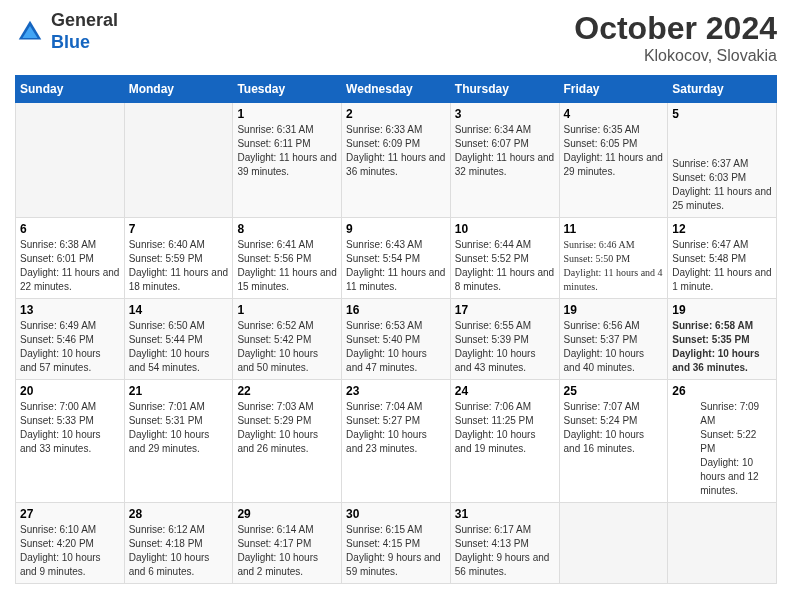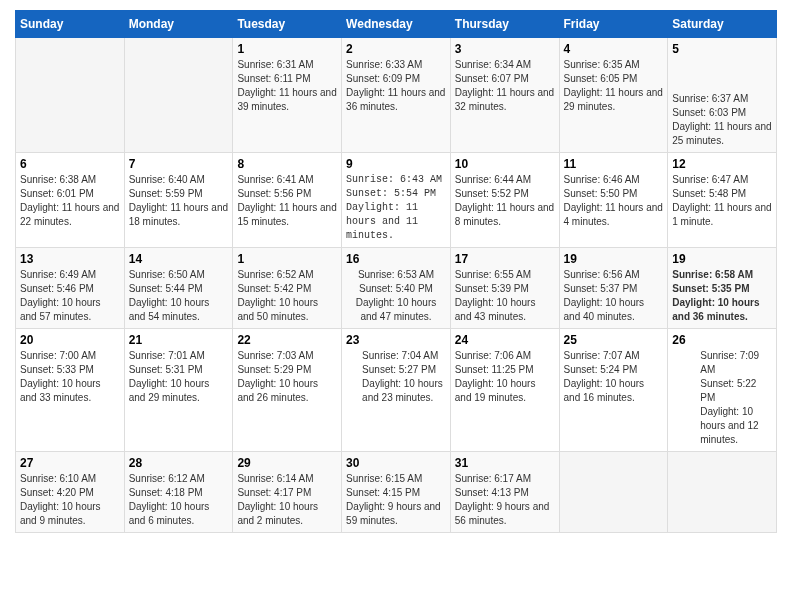--- a/index.html
+++ b/index.html
@@ -86,20 +86,36 @@
       line-height: 1.4;
     }
     .empty-cell {
       background: #f5f5f5 !important;
     }
   </style>
 </head>
 <body>
 
 <div class="container">
+  <div class="header">
+    <div class="logo">
+      <svg class="logo-icon" viewBox="0 0 40 40">
+        <polygon points="20,5 35,30 5,30" fill="#1565c0"></polygon>
+        <polygon points="20,12 30,28 10,28" fill="#42a5f5"></polygon>
+      </svg>
+      <div class="logo-text">
+        <div><span class="general">General</span></div>
+        <div><span class="blue">Blue</span></div>
+      </div>
+    </div>
+    <div class="title-block">
+      <div class="month-year">October 2024</div>
+      <div class="location">Klokocov, Slovakia</div>
+    </div>
+  </div>
 
   <table>
     <thead>
       <tr>
       <th>Sunday</th>
           <th>Monday</th>
           <th>Tuesday</th>
           <th>Wednesday</th>
           <th>Thursday</th>
           <th>Friday</th>
@@ -155,33 +171,33 @@
 Daylight: 11 hours and 18 minutes.</div>
           </td>
           <td>
             <div class="day-num">8</div>
             <div class="day-detail" style="white-space: pre-line;">Sunrise: 6:41 AM
 Sunset: 5:56 PM
 Daylight: 11 hours and 15 minutes.</div>
           </td>
           <td>
             <div class="day-num">9</div>
-            <div class="day-detail" style="white-space: pre-line; font-family: Liberation Mono, monospace;">Sunrise: 6:43 AM
+            <div class="day-detail" style="white-space: pre-line;">Sunrise: 6:43 AM
 Sunset: 5:54 PM
 Daylight: 11 hours and 11 minutes.</div>
           </td>
           <td>
             <div class="day-num">10</div>
             <div class="day-detail" style="white-space: pre-line;">Sunrise: 6:44 AM
 Sunset: 5:52 PM
 Daylight: 11 hours and 8 minutes.</div>
           </td>
           <td>
             <div class="day-num">11</div>
-            <div class="day-detail" style="white-space: pre-line;">Sunrise: 6:46 AM
+            <div class="day-detail" style="white-space: pre-line; font-family: Liberation Serif, serif;">Sunrise: 6:46 AM
 Sunset: 5:50 PM
 Daylight: 11 hours and 4 minutes.</div>
           </td>
           <td>
             <div class="day-num">12</div>
             <div class="day-detail" style="white-space: pre-line;">Sunrise: 6:47 AM
 Sunset: 5:48 PM
 Daylight: 11 hours and 1 minute.</div>
           </td>
         </tr>
@@ -199,21 +215,21 @@
 Daylight: 10 hours and 54 minutes.</div>
           </td>
           <td>
             <div class="day-num">1</div>
             <div class="day-detail" style="white-space: pre-line;">Sunrise: 6:52 AM
 Sunset: 5:42 PM
 Daylight: 10 hours and 50 minutes.</div>
           </td>
           <td>
             <div class="day-num">16</div>
-            <div class="day-detail" style="white-space: pre-line; text-align: center;">Sunrise: 6:53 AM
+            <div class="day-detail" style="white-space: pre-line;">Sunrise: 6:53 AM
 Sunset: 5:40 PM
 Daylight: 10 hours and 47 minutes.</div>
           </td>
           <td>
             <div class="day-num">17</div>
             <div class="day-detail" style="white-space: pre-line;">Sunrise: 6:55 AM
 Sunset: 5:39 PM
 Daylight: 10 hours and 43 minutes.</div>
           </td>
           <td>
@@ -243,21 +259,21 @@
 Daylight: 10 hours and 29 minutes.</div>
           </td>
           <td>
             <div class="day-num">22</div>
             <div class="day-detail" style="white-space: pre-line;">Sunrise: 7:03 AM
 Sunset: 5:29 PM
 Daylight: 10 hours and 26 minutes.</div>
           </td>
           <td>
             <div class="day-num">23</div>
-            <div class="day-detail" style="white-space: pre-line; margin-left: 16px;">Sunrise: 7:04 AM
+            <div class="day-detail" style="white-space: pre-line;">Sunrise: 7:04 AM
 Sunset: 5:27 PM
 Daylight: 10 hours and 23 minutes.</div>
           </td>
           <td>
             <div class="day-num">24</div>
             <div class="day-detail" style="white-space: pre-line;">Sunrise: 7:06 AM
 Sunset: 11:25 PM
 Daylight: 10 hours and 19 minutes.</div>
           </td>
           <td>

